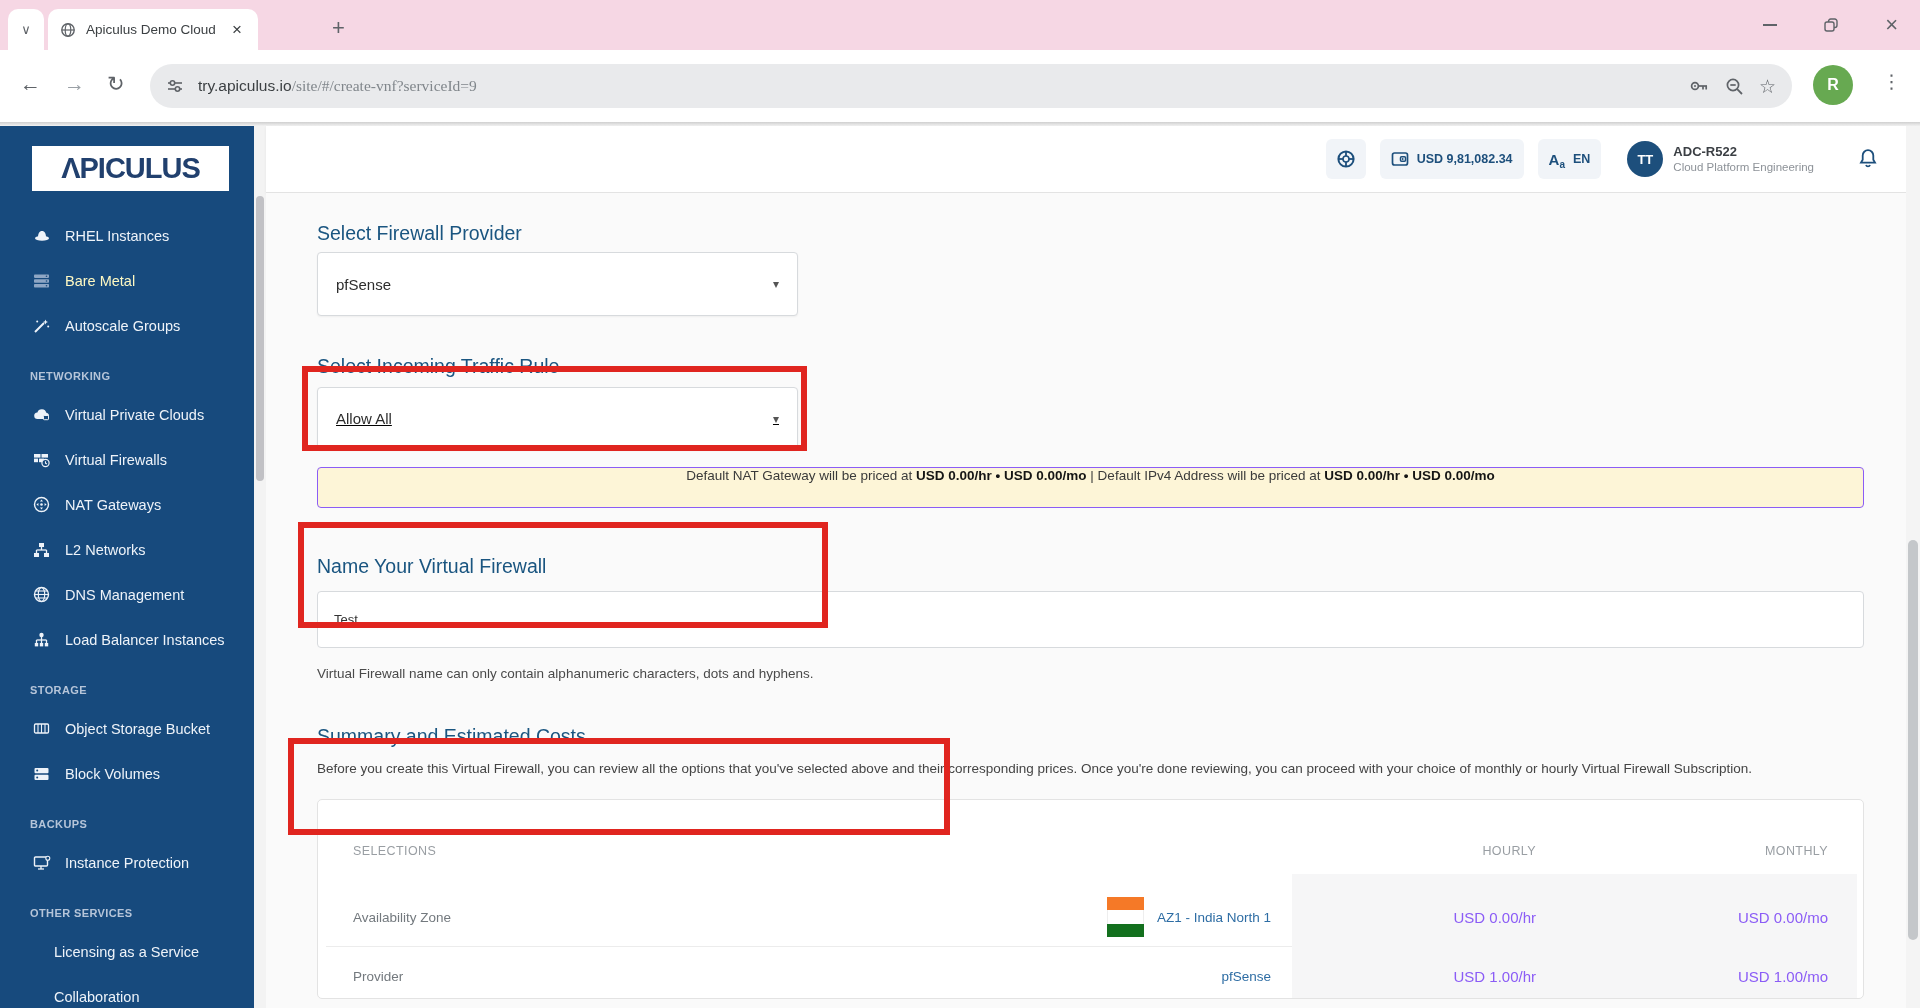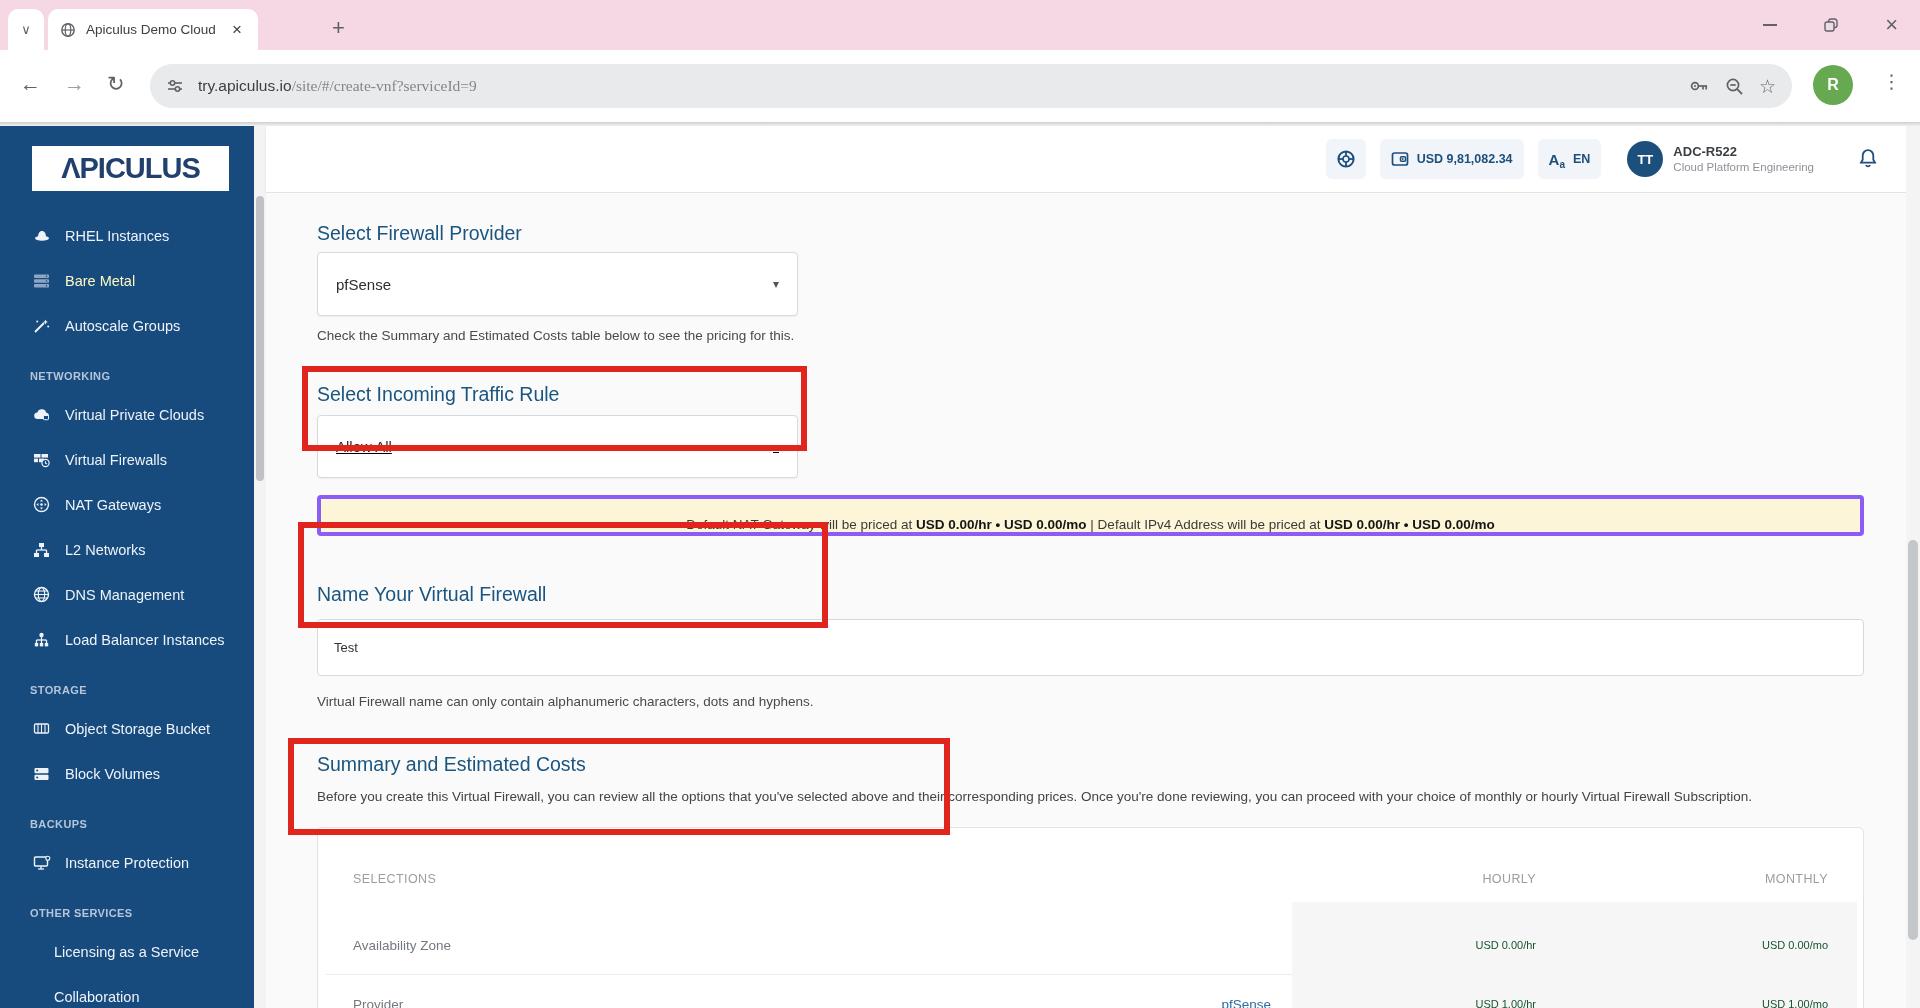--- a/index.html
+++ b/index.html
@@ -56,41 +56,41 @@
   .content { position:absolute; left:266px; top:67px; width:1654px; height:815px; background:#fafafa; overflow:hidden; }
   .content-inner { padding:31px 56px 0 51px; }
   h5.sec { font-size:19.5px; line-height:19px; font-weight:500; color:#1a5580; }
   .dd { width:481px; height:64px; background:#fff; border:1px solid #d7dadd; border-radius:4px; box-shadow:0 1px 2px rgba(0,0,0,.05); display:flex; align-items:center; justify-content:space-between; padding:0 18px; cursor:pointer; }
   .dd .dd-val { font-size:15px; color:#2d2d2d; }
   .dd .caret { font-size:12px; color:#555; }
   .dd1 { margin-top:9px; }
   .dd2 { margin-top:11px; height:63px;text-decoration:underline; }
   .helper { margin-top:11px; font-size:13.5px; line-height:17px; color:#4a4a4a; }
   .h2m { margin-top:41px; }
-  .banner { margin-top:17px; width:1547px; height:41px; background:#fdf5d7; border:4px solid #8b5cf6; border-radius:4px; display:flex; align-items:flex-end; justify-content:center; font-size:13.5px; color:#3a3a3a; }
+  .banner { margin-top:17px; width:1547px; height:41px; background:#fdf5d7; border:1px solid #8b5cf6; border-radius:4px; display:flex; align-items:flex-start; justify-content:center; font-size:13.5px; color:#3a3a3a; }
   .banner b { color:#151515; }
   .h3m { margin-top:49px; }
   .name-input { margin-top:15px; width:1547px; height:57px; background:#fff; border:1px solid #d7dadd; border-radius:4px; font-size:13px; color:#333; padding:0 16px; font-family:"Liberation Sans", sans-serif; }
   .helper2 { margin-top:17px; font-size:13.5px; line-height:17px; color:#4a4a4a; }
   .h4m { margin-top:45px; }
   .summary-desc { margin-top:14px; font-size:13.5px; line-height:17px; color:#444; width:1547px; }
 
   .card { margin-top:22px; position:relative; width:1547px; height:200px; background:#fff; border:1px solid #e3e3e3; border-radius:5px; overflow:hidden; }
   .price-band { position:absolute; top:74px; right:6px; width:565px; bottom:0; background:#f6f6f7; }
   .trow { position:relative; display:flex; align-items:center; padding:0 35px; }
   .t-head { height:88px; padding-top:14px; }
   .t-head span { font-size:12.5px; color:#999ea3; letter-spacing:.4px; }
   .col-sel { flex:1; }
   .col-val { width:420px; display:flex; align-items:center; justify-content:flex-end; gap:13px; }
   .col-hr { width:265px; text-align:right; }
   .col-mo { width:292px; text-align:right; }
   .t-body { height:58px; }
   .t-label { font-size:13.5px; color:#73797e; }
   .t-link { font-size:13.5px; color:#2e6da4; cursor:pointer; }
-  .t-price { font-size:11px; color:#14532d; }
+  .t-price { font-size:15px; color:#8b5cf6; }
   .t-div { height:1px; background:#ececec; margin:0 8px; }
   .flag { width:37px; height:40px; display:flex; flex-direction:column; }
   .flag i { flex:1; }
   .flag .f1 { background:#f57927; }
   .flag .f2 { background:#fff; border-left:1px solid #eee; border-right:1px solid #eee; }
   .flag .f3 { background:#13701e; }
 
   
   .ann { position:absolute; border:6px solid #e0251f; z-index:60; pointer-events:none; }
   .ann1 { left:302px; top:366px; width:505px; height:85px; }
@@ -383,21 +383,20 @@
     </div>
   </div>
 
   <div class="content">
     <div class="content-inner">
       <h5 class="sec">Select Firewall Provider</h5>
       <div class="dd dd1">
         <span class="dd-val">pfSense</span>
         <span class="caret">▾</span>
       </div>
-      <div class="helper">Check the Summary and Estimated Costs table below to see the pricing for this.</div>
 
       <h5 class="sec h2m">Select Incoming Traffic Rule</h5>
       <div class="dd dd2">
         <span class="dd-val">Allow All</span>
         <span class="caret">▾</span>
       </div>
 
       <div class="banner">
         <span><span>Default NAT Gateway will be priced at </span><b>USD 0.00/hr • USD 0.00/mo</b><span> | Default IPv4 Address will be priced at </span><b>USD 0.00/hr • USD 0.00/mo</b></span>
       </div>
@@ -412,20 +411,28 @@
       <div class="card">
         <div class="price-band"></div>
         <div class="trow t-head">
           <span class="col-sel">SELECTIONS</span>
           <span class="col-val"></span>
           <span class="col-hr">HOURLY</span>
           <span class="col-mo">MONTHLY</span>
         </div>
         <div class="trow t-body">
           <span class="col-sel t-label">Availability Zone</span>
+          <span class="col-val">
+            <span class="flag">
+                <i class="f1"></i>
+                <i class="f2"></i>
+                <i class="f3"></i>
+              </span>
+            <span class="t-link">AZ1 - India North 1</span>
+          </span>
           <span class="col-hr t-price">USD 0.00/hr</span>
           <span class="col-mo t-price">USD 0.00/mo</span>
         </div>
         <div class="t-div"></div>
         <div class="trow t-body">
           <span class="col-sel t-label">Provider</span>
           <span class="col-val">
             <span class="t-link">pfSense</span>
           </span>
           <span class="col-hr t-price">USD 1.00/hr</span>

